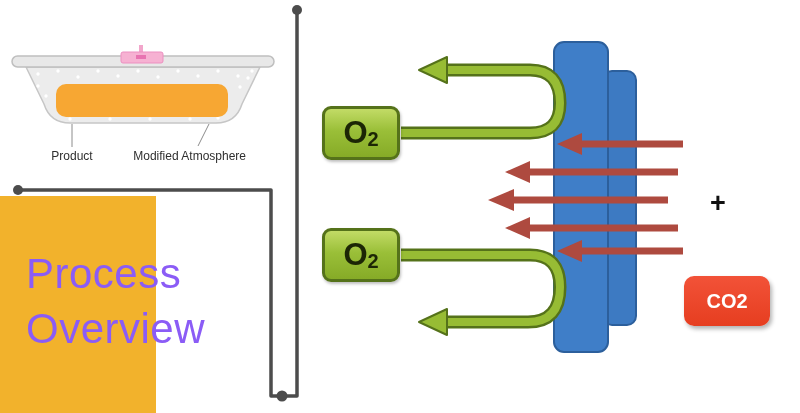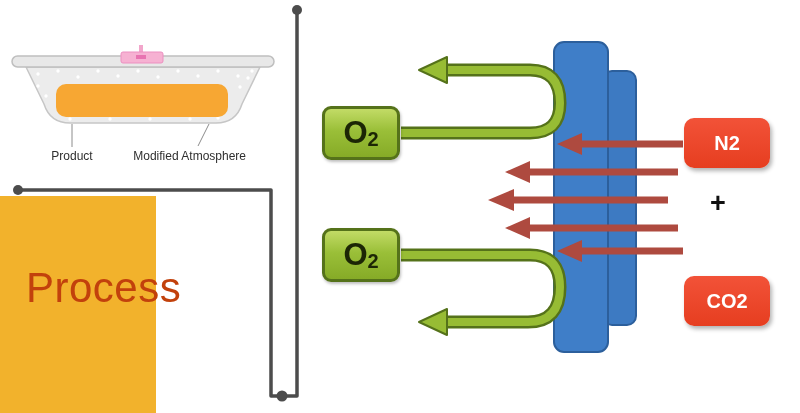--- a/index.html
+++ b/index.html
@@ -3,21 +3,21 @@
 <meta charset="utf-8">
 <style>
   html,body{margin:0;padding:0;background:#fff;}
   .stage{position:relative;width:800px;height:413px;background:#ffffff;overflow:hidden;
          font-family:"Liberation Sans",sans-serif;}
   .abs{position:absolute;}
   svg.layer{position:absolute;left:0;top:0;}
 
   .yellow-block{left:0;top:196px;width:156px;height:217px;background:#F2B22C;}
 
-  .title{left:26px;top:260px;font-size:42px;line-height:55px;color:#c2410c;
+  .title{left:26px;top:246px;font-size:42px;line-height:55px;color:#8b5cf6;
          letter-spacing:.5px;white-space:nowrap;}
   .title div{display:block;}
 
   .small-label{font-size:12px;color:#2f2f2f;text-align:center;}
   .product-label{left:37px;top:149px;width:70px;}
   .atm-label{left:128px;top:149px;width:118px;text-align:right;}
 
   .gas-box{width:78px;height:54px;border:3px solid #55721A;border-radius:9px;
            background:linear-gradient(180deg,#C2DB66 0%,#9ABF38 45%,#86AB27 100%);
            display:flex;align-items:center;justify-content:center;
@@ -121,35 +121,33 @@
       <g>
         <line x1="683" y1="251" x2="582" y2="251" stroke="#AE4A3F" stroke-width="7"></line>
         <polygon points="582,240 582,262 557,251"></polygon>
       </g>
     </g>
   </svg>
 
   <div class="abs yellow-block"></div>
   <div class="abs title">
     <div>Process</div>
+    <div>Overview</div>
   </div>
 
   <div class="abs small-label product-label">Product</div>
   <div class="abs small-label atm-label">Modified Atmosphere</div>
 
   <div class="abs gas-box o2-top">
     <span>O</span>
       <span class="sub">2</span>
   </div>
   <div class="abs gas-box o2-bottom">
     <span>O</span>
       <span class="sub">2</span>
   </div>
 
-  <div class="abs red-box n2">
-    <span>N2</span>
-  </div>
   <div class="abs plus">+</div>
   <div class="abs red-box co2">
     <span>CO2</span>
   </div>
 
 </div>
 
 </body></html>

